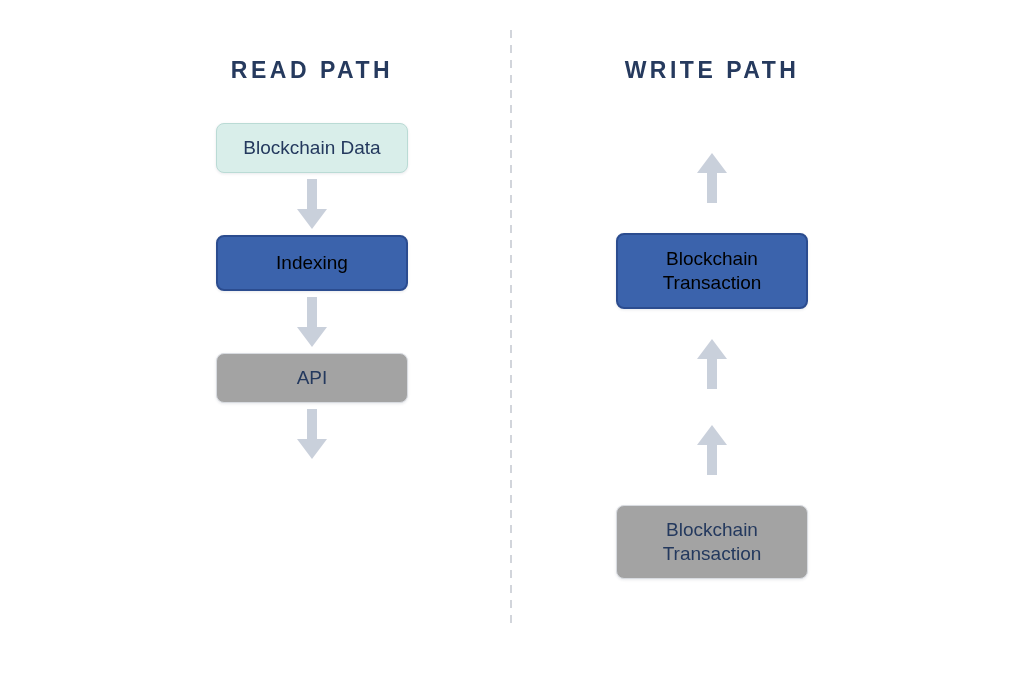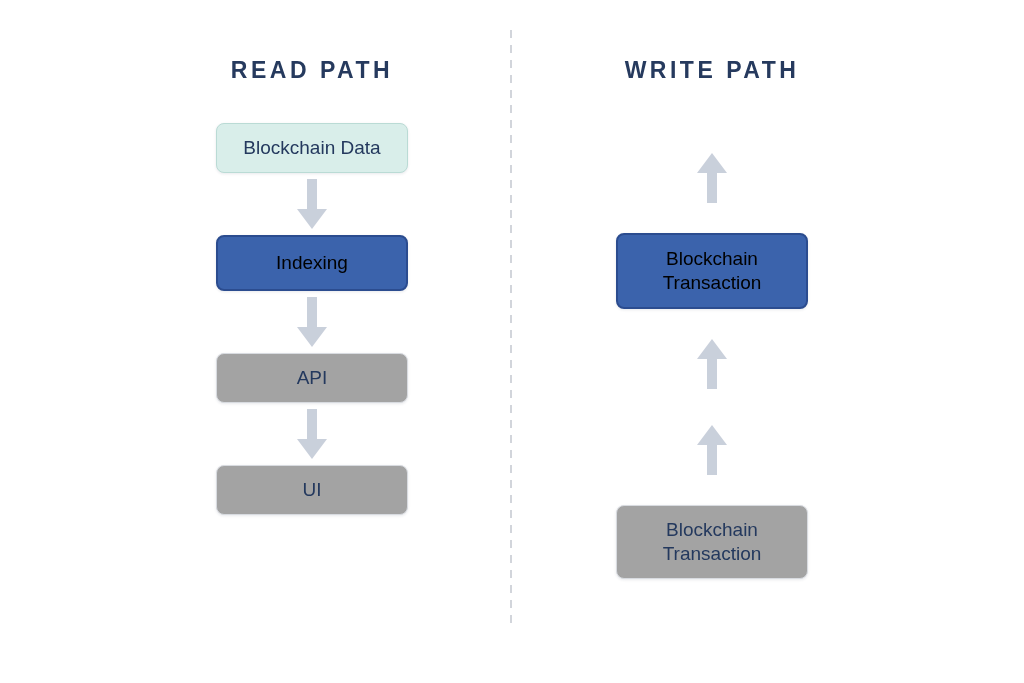--- a/index.html
+++ b/index.html
@@ -93,23 +93,20 @@
 
     <div class="node node-gray">
       <span>API</span>
     </div>
 
     <svg class="arrow" viewBox="0 0 30 50">
       <rect x="10" y="0" width="10" height="32" fill="#c9d0db"></rect>
       <polygon points="0,30 30,30 15,50" fill="#c9d0db"></polygon>
     </svg>
 
-    <div class="node node-gray">
-      <span>UI</span>
-    </div>
   </div>
 
   <div class="col col-right">
     <div class="col-title">WRITE PATH</div>
 
 
     <svg class="arrow" viewBox="0 0 30 50">
       <polygon points="15,0 0,20 30,20" fill="#c9d0db"></polygon>
       <rect x="10" y="18" width="10" height="32" fill="#c9d0db"></rect>
     </svg>

